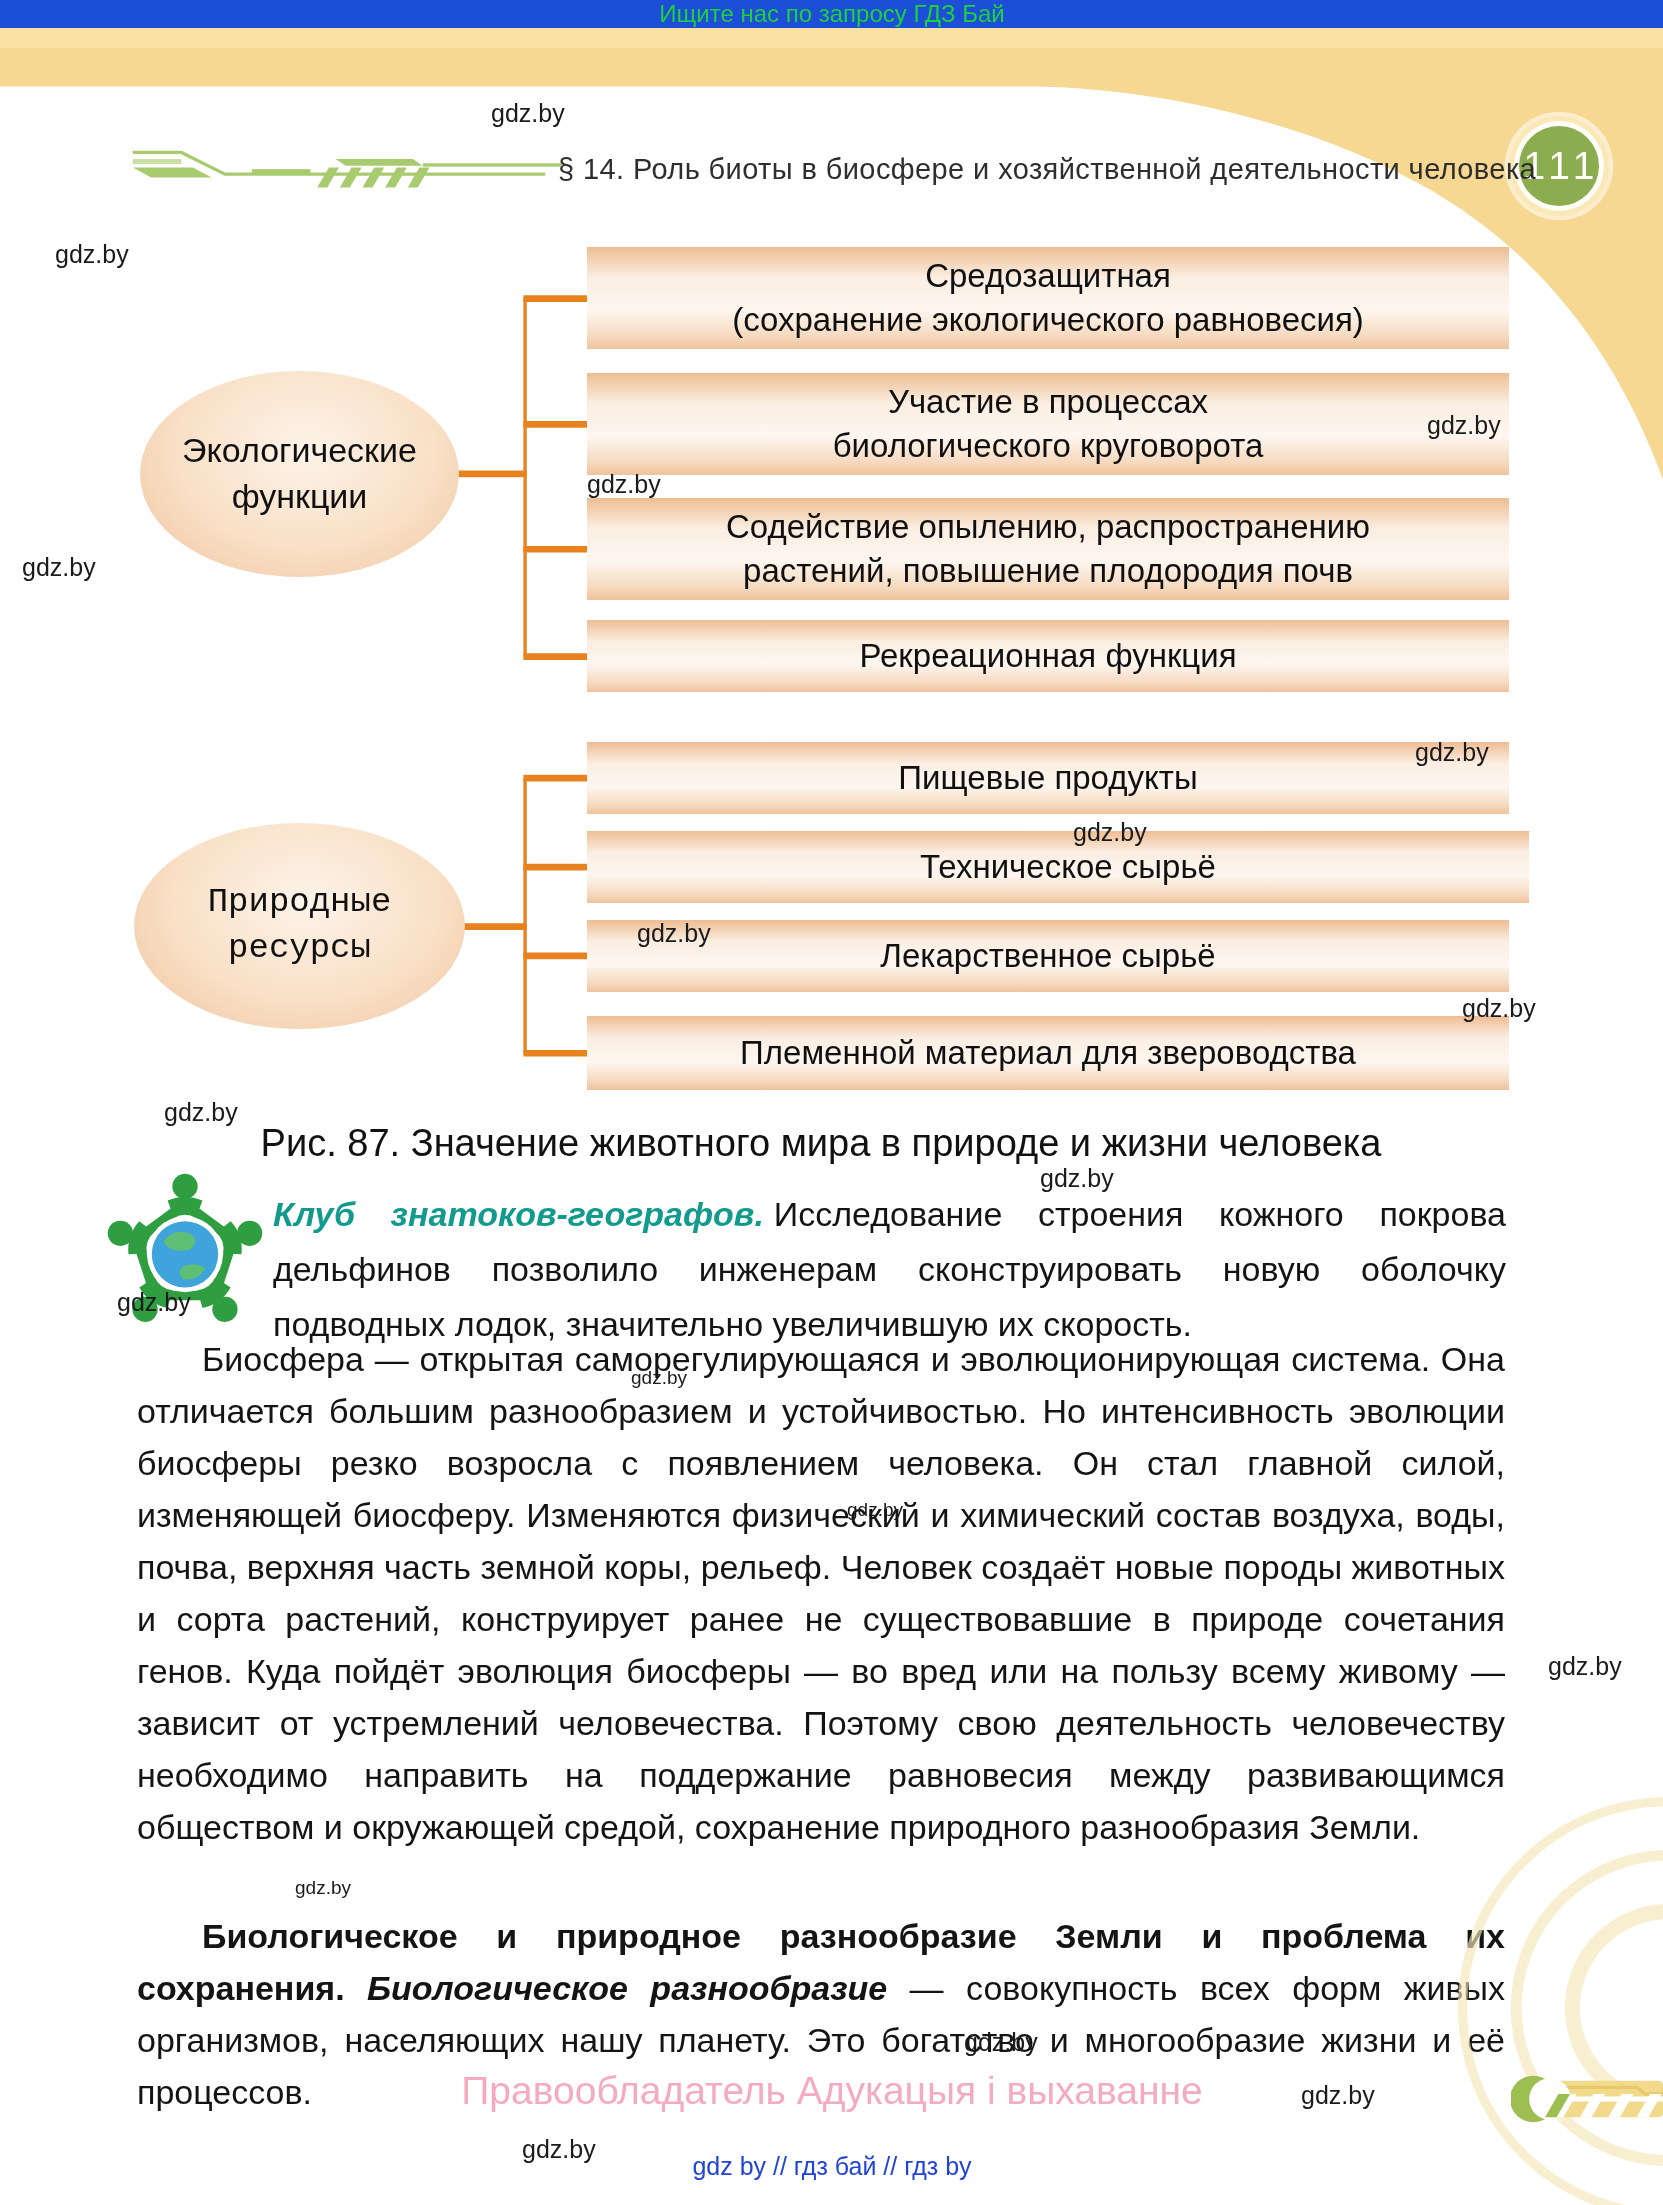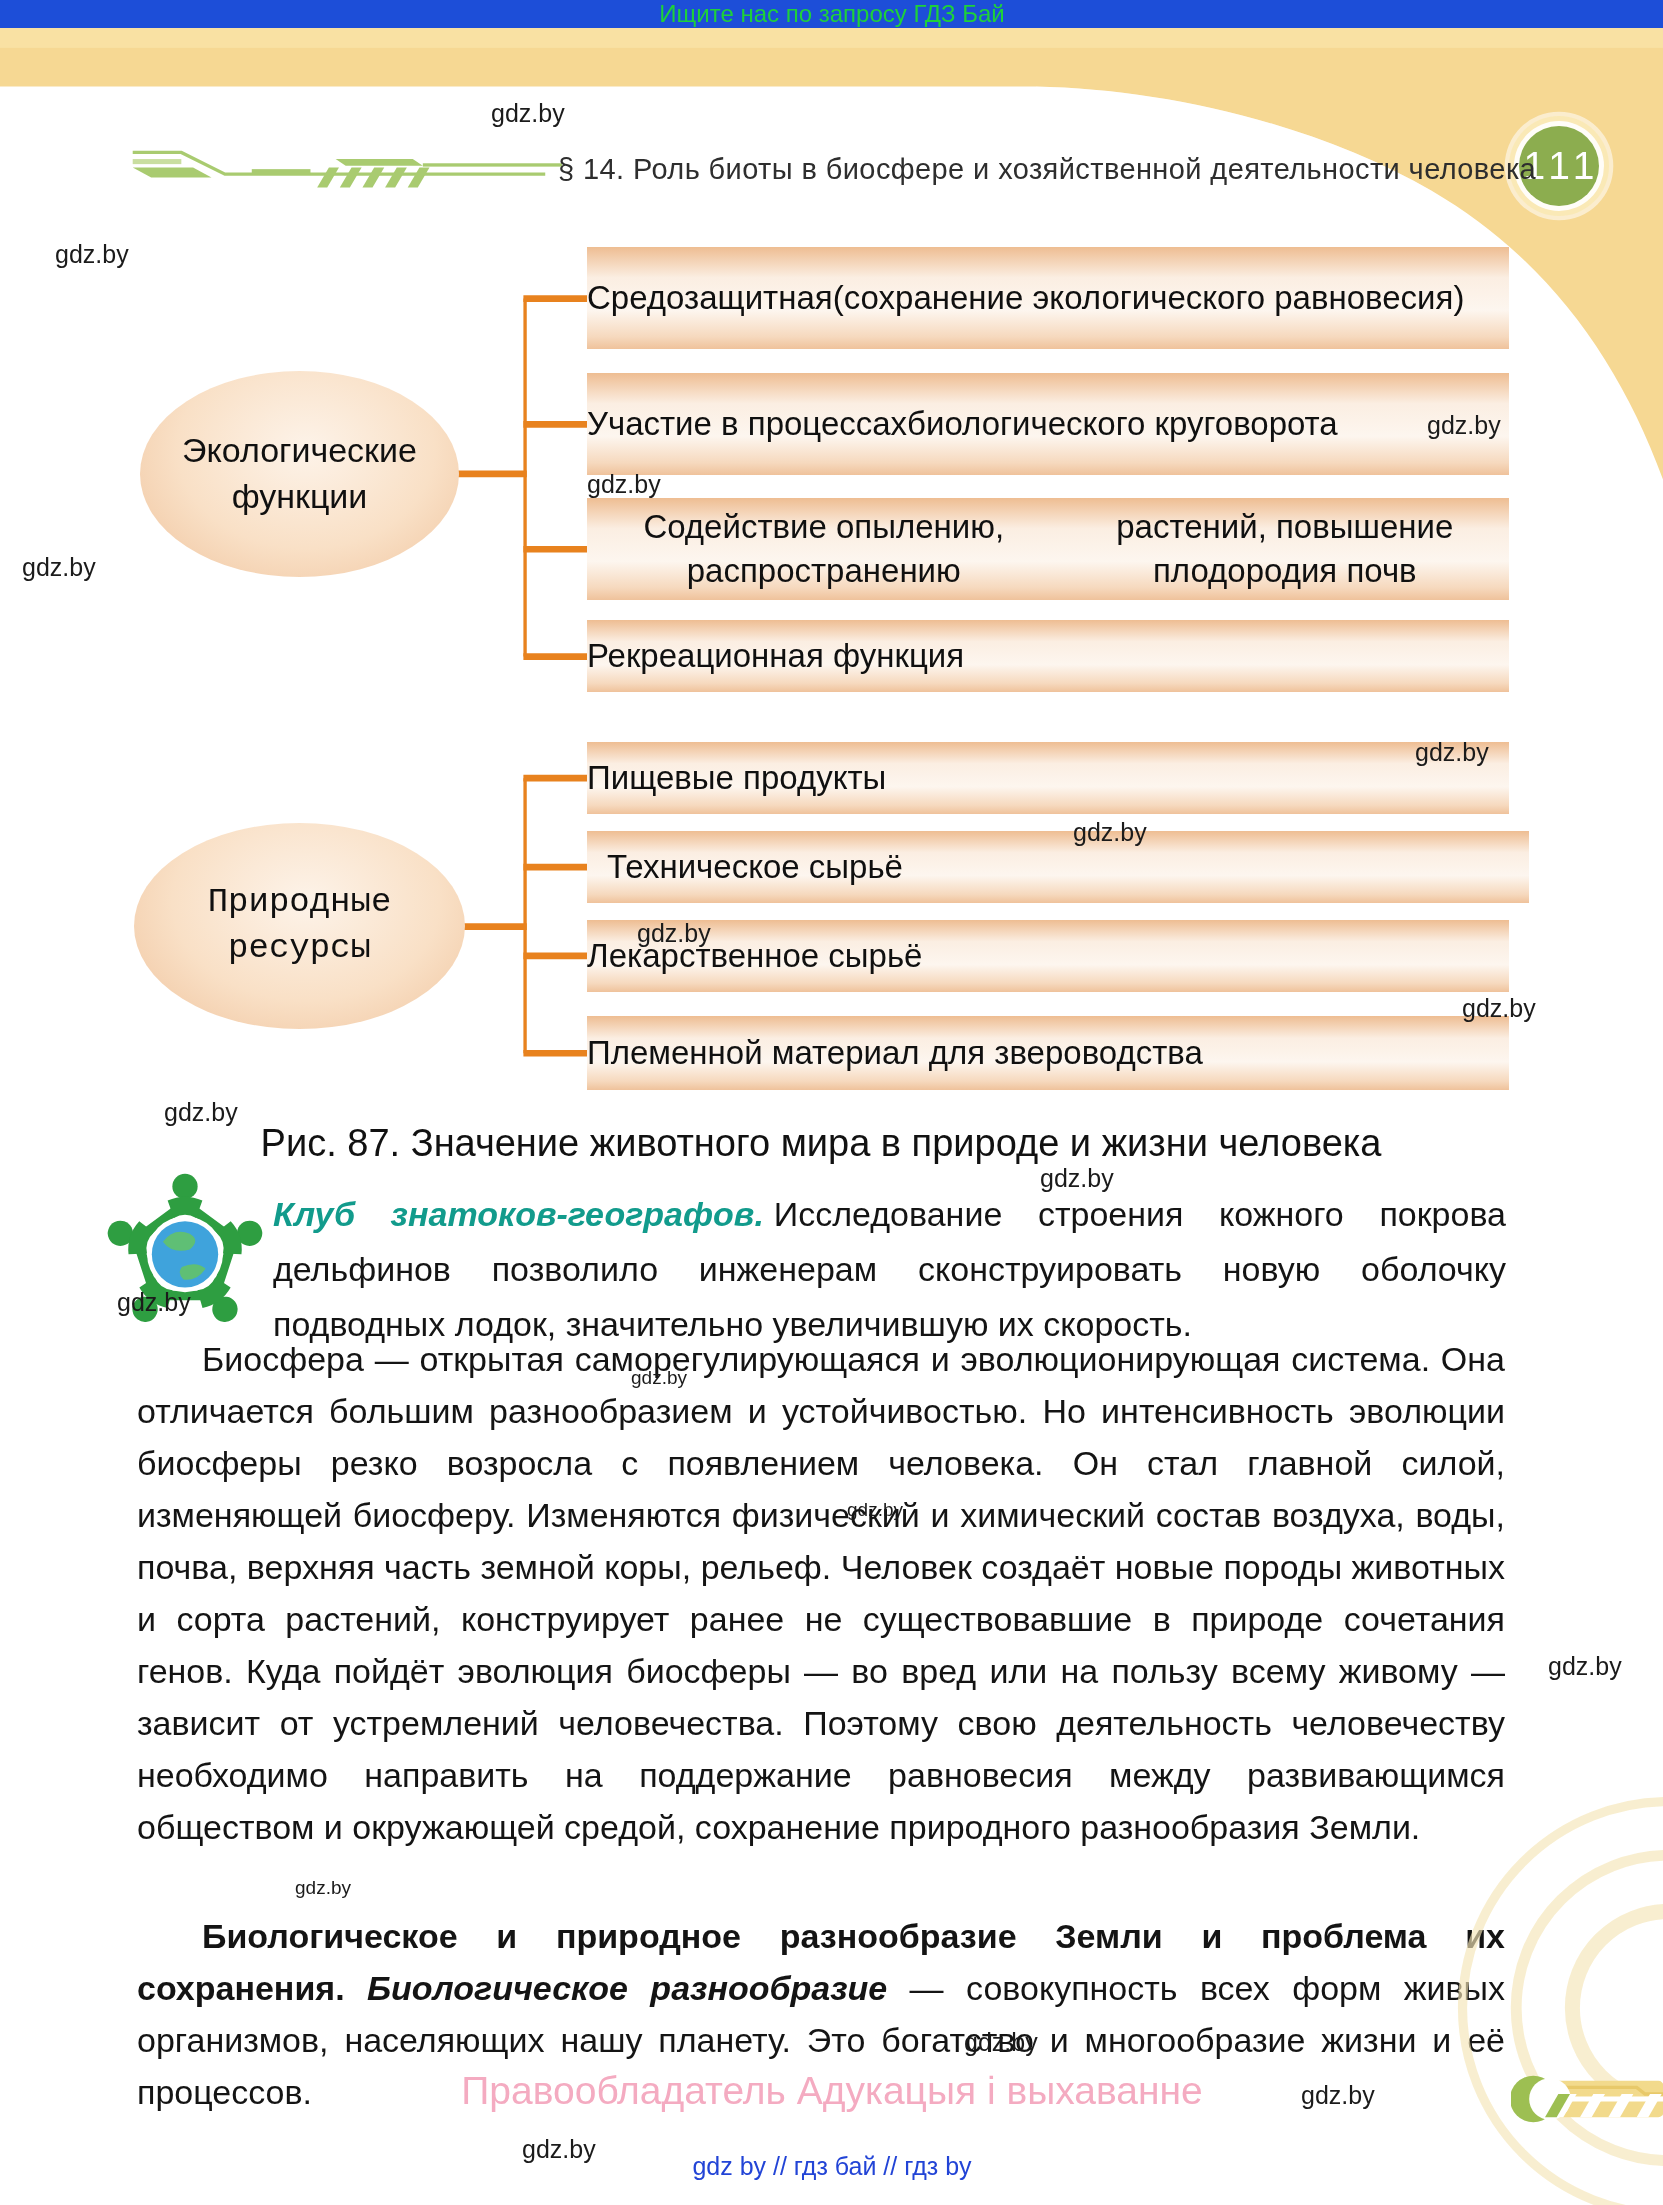--- a/index.html
+++ b/index.html
@@ -21,21 +21,21 @@
   .htitle{position:absolute;left:558px;top:153px;font-size:29px;color:#2E2E2E;letter-spacing:0.4px;white-space:nowrap;}
   
   .connector-svg{position:absolute;left:0;top:0;}
   .ellipse{position:absolute;border-radius:50%;display:flex;align-items:center;justify-content:center;
            text-align:center;font-size:34px;line-height:1.35;color:#101010;
            background:radial-gradient(ellipse at 52% 38%, #fdf3e9 0%, #f9e0c6 55%, #efc29b 100%);}
   .ell1{left:140px;top:371px;width:319px;height:206px;}
   .ell1 div{width:252px;}
   .ell2{left:134px;top:823px;width:331px;height:206px;}
   .ell2 div{width:210px;font-family:Liberation Mono, monospace;}
-  .dbox{position:absolute;left:587px;width:922px;display:flex;flex-direction:row;align-items:center;
+  .dbox{position:absolute;left:587px;width:922px;display:flex;flex-direction:column;align-items:center;justify-content:center;
         font-size:33px;line-height:1.34;color:#101010;text-align:center;
         background:linear-gradient(180deg,#eebd92 0%,#fbeee2 30%,#fdf6ef 62%,#f6d9be 88%,#efc29b 100%);}
   .b1{top:247px;height:102px;} .b2{top:373px;height:102px;} .b3{top:498px;height:102px;} .b4{top:620px;height:72px;}
   .b5{top:742px;height:72px;} .b6{top:831px;height:72px;padding-left:20px;} .b7{top:920px;height:72px;} .b8{top:1016px;height:74px;}
   .caption{position:absolute;left:137px;top:1122px;width:1368px;text-align:center;font-size:38px;color:#111;}
   
   .club-icon{position:absolute;left:106px;top:1169px;}
   .club-text{position:absolute;left:273px;top:1187px;width:1233px;font-size:34px;line-height:55px;
              text-align:justify;color:#141414;}
   .club-lead{color:#129B8C;font-weight:bold;font-style:italic;margin-right:10px;}

